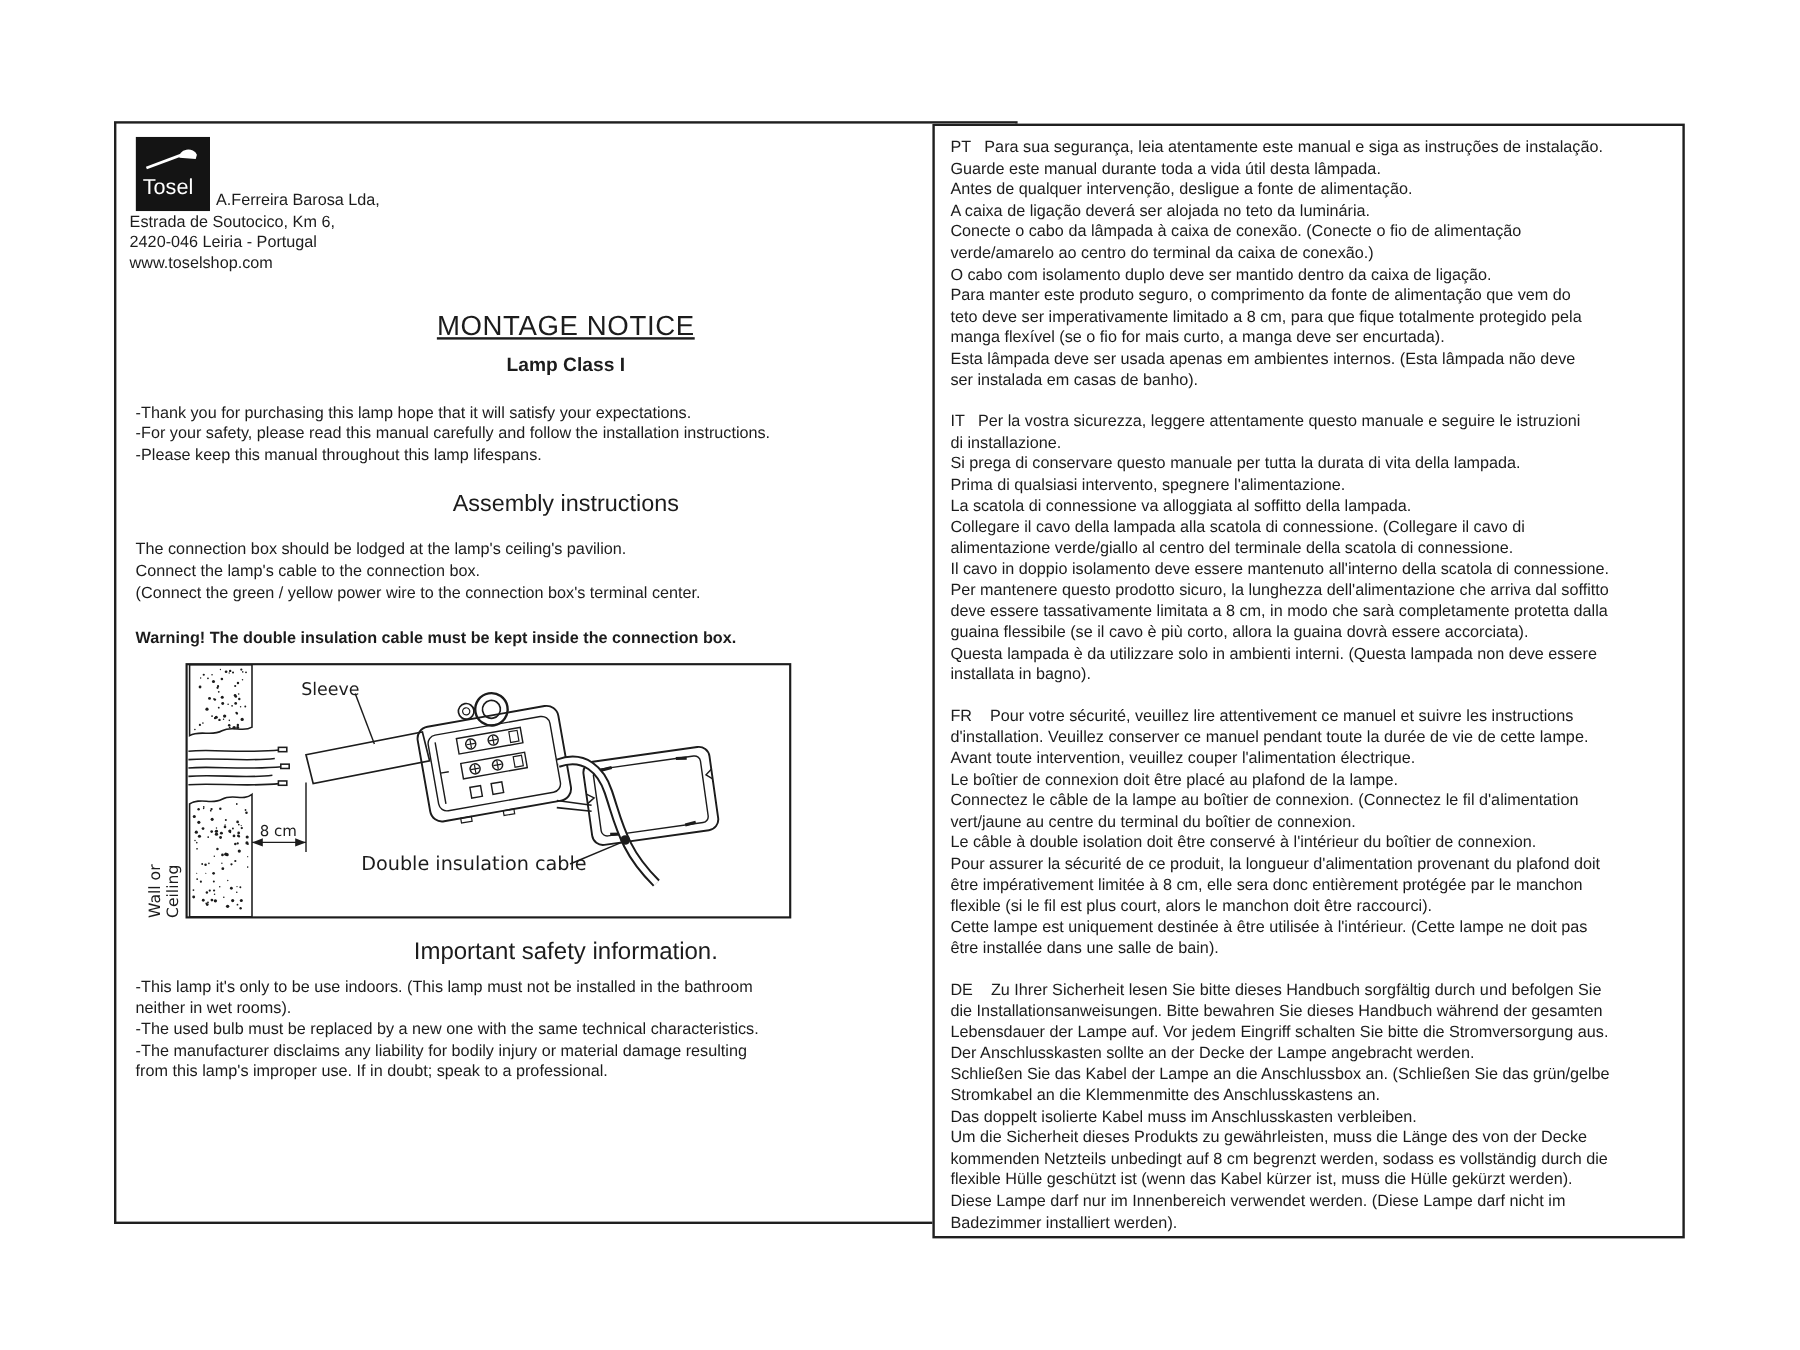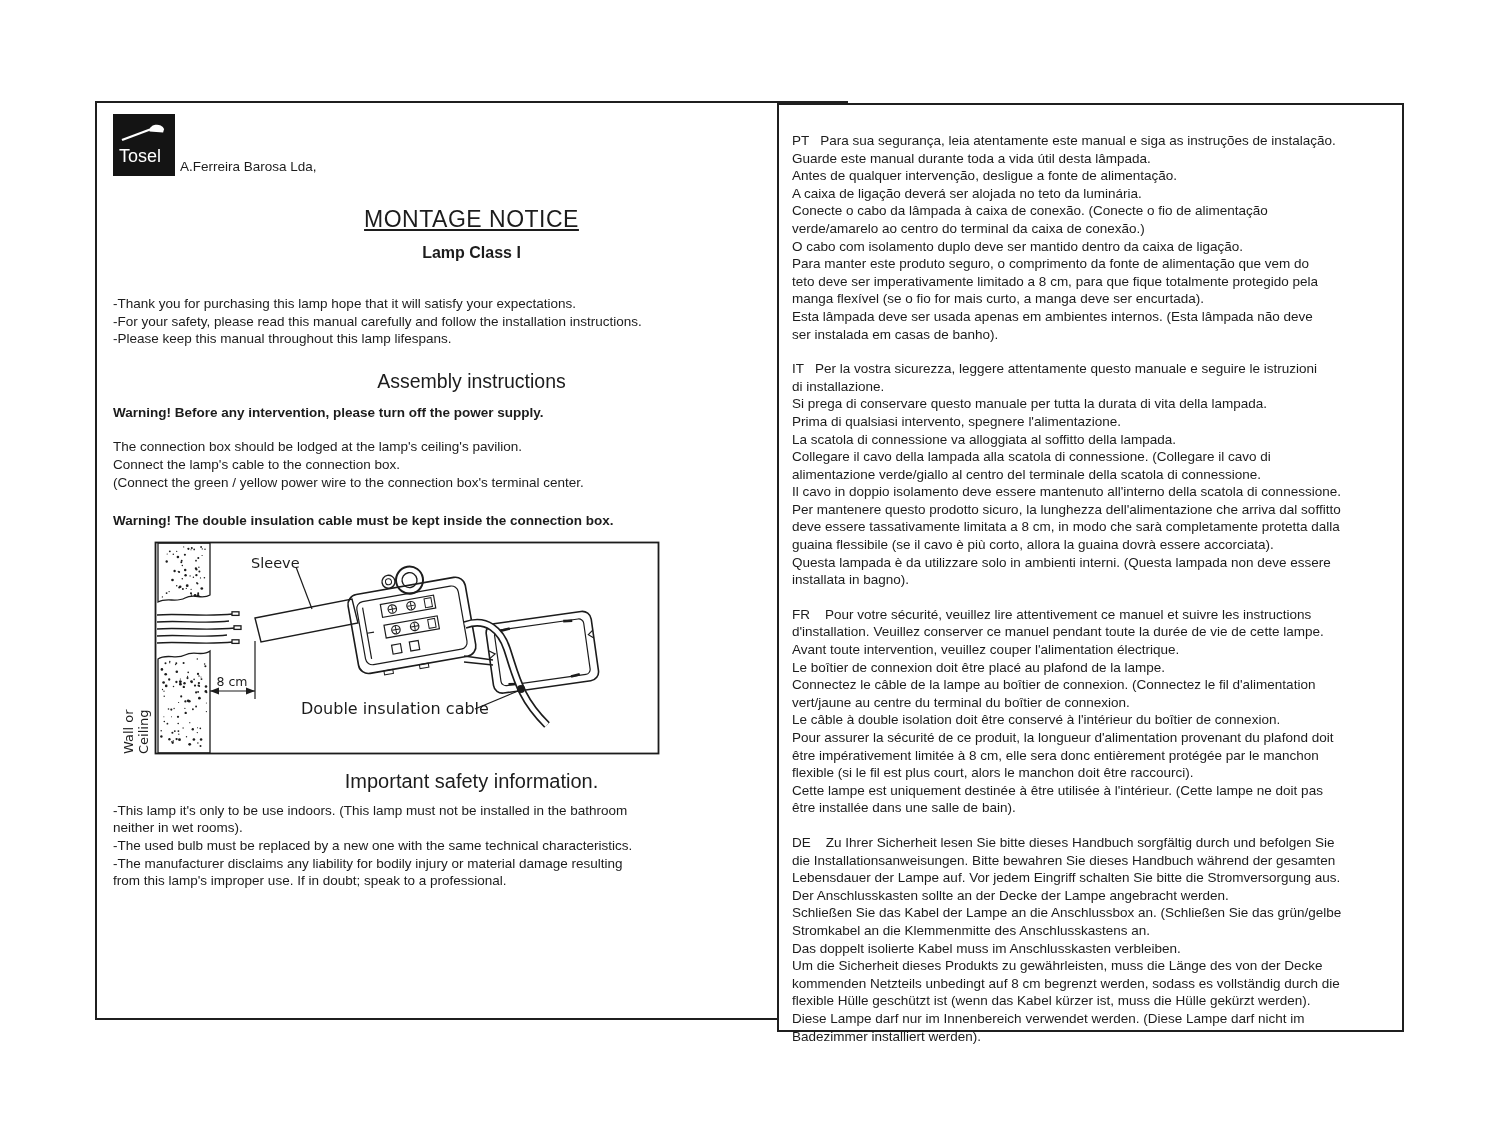--- a/index.html
+++ b/index.html
@@ -3,32 +3,32 @@
 <meta charset="utf-8">
 <style>
   html,body{margin:0;padding:0;}
   body{
     width:1500px;height:1125px;background:#ffffff;position:relative;
     font-family:"Liberation Sans", sans-serif;color:#1c1c1c;
     -webkit-font-smoothing:antialiased;
   }
   .panel{position:absolute;background:#fff;border:2px solid #1f1f1f;box-sizing:border-box;}
   #left-panel{left:95px;top:101px;width:753px;height:919px;padding:0 16px;}
-  #right-panel{left:777px;top:103px;width:627px;height:929px;padding:27px 13px;}
+  #right-panel{left:777px;top:103px;width:627px;height:929px;padding:9px 13px;}
   .txt{font-size:13.5px;line-height:17.6px;white-space:pre-wrap;}
   .bold{font-weight:bold;}
   .center{text-align:center;}
   
   .logo-row{display:flex;align-items:flex-end;margin-top:11px;}
   .logo-box{width:62px;height:62px;flex:0 0 auto;}
   .company-name{font-size:13.5px;margin:0 0 2px 5px;}
   .addr{font-size:13.5px;line-height:17.2px;margin-left:-5px;}
   .doc-title{margin-top:30px;font-size:23px;letter-spacing:0.5px;text-decoration:underline;}
   .doc-subtitle{margin-top:11px;font-size:16px;font-weight:bold;}
-  .intro{margin-top:33px;}
+  .intro{margin-top:21px;}
   .h-assembly{margin-top:22px;font-size:19.5px;}
   .warning1{margin-top:11px;}
   .steps{margin-top:17px;}
   .warning2{margin-top:21px;}
   .length-note{margin-top:21px;}
   .diagram-wrap{margin-top:11px;margin-left:2px;}
   .h-safety{margin-top:8px;font-size:20px;text-align:center;}
   .safety-text{margin-top:9px;}
   
   .lang-section{font-size:13.5px;line-height:17.6px;white-space:pre-wrap;margin-bottom:17px;}
@@ -45,30 +45,34 @@
   <div class="logo-row">
     <svg class="logo-box" viewBox="0 0 62 62">
       <rect x="0" y="0" width="62" height="62" fill="#141414"></rect>
       <line x1="9" y1="26" x2="45" y2="12.5" stroke="#ffffff" stroke-width="2.4"></line>
       <path d="M36.5,17.5 a7.5,6 0 0 1 14.6,-2.6 l-1,3.6 z" fill="#ffffff"></path>
       <text x="6" y="48" fill="#ffffff" font-size="18" font-family="Liberation Sans, sans-serif">Tosel</text>
     </svg>
     <p class="company-name">A.Ferreira Barosa Lda,</p>
   </div>
 
+  <div class="addr">
+    <div>Estrada de Soutocico, Km 6,</div>
+    <div>2420-046 Leiria - Portugal</div>
+    <div>www.toselshop.com</div>
+  </div>
 
   <div class="doc-title center">MONTAGE NOTICE</div>
   <div class="doc-subtitle center">Lamp Class I</div>
 
   <div class="txt intro">-Thank you for purchasing this lamp hope that it will satisfy your expectations.
 -For your safety, please read this manual carefully and follow the installation instructions.
 -Please keep this manual throughout this lamp lifespans.</div>
 
   <div class="h-assembly center">Assembly instructions</div>
-  <div class="txt bold warning1">Warning! Before any intervention, please turn off the power supply.</div>
   <div class="txt steps">The connection box should be lodged at the lamp's ceiling's pavilion.
 Connect the lamp's cable to the connection box.
 (Connect the green / yellow power wire to the connection box's terminal center.</div>
   <div class="txt bold warning2">Warning! The double insulation cable must be kept inside the connection box.</div>
 
   <div class="diagram-wrap">
     <svg width="545" height="217" viewBox="0 0 545 217">
 
       <rect x="40.5" y="1.5" width="503" height="211" class="stroke" stroke-width="1.8"></rect>
 

